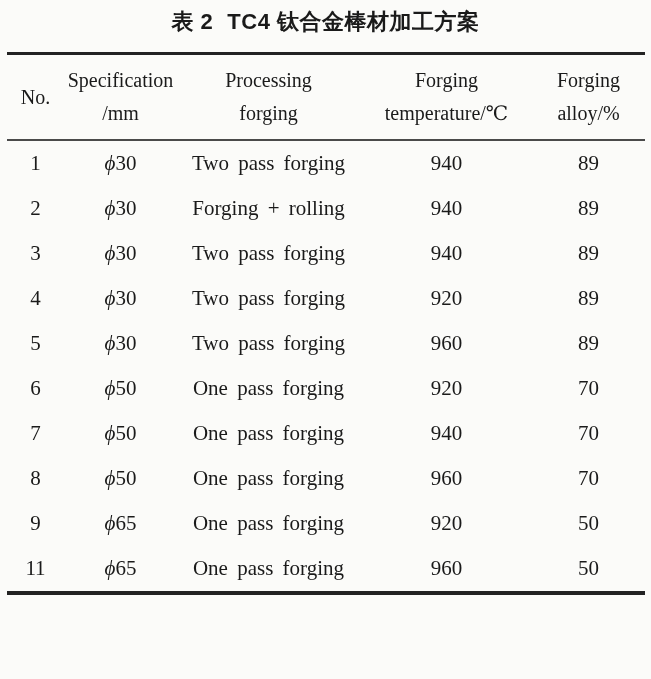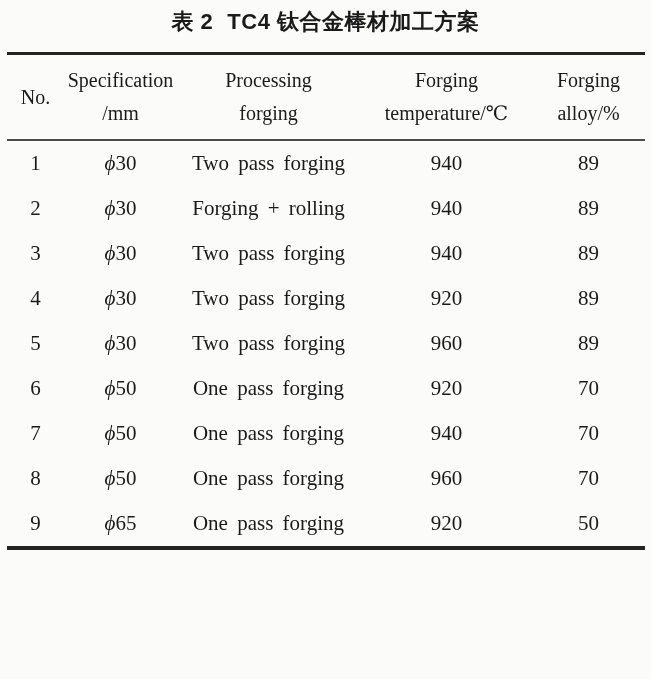--- a/index.html
+++ b/index.html
@@ -170,16 +170,23 @@
         <td class="cell-temp">960</td>
         <td class="cell-degree">70</td>
       </tr>
       <tr>
         <td class="cell-no">9</td>
         <td class="cell-spec">ϕ65</td>
         <td class="cell-method">One pass forging</td>
         <td class="cell-temp">920</td>
         <td class="cell-degree">50</td>
       </tr>
+      <tr>
+        <td class="cell-no">11</td>
+        <td class="cell-spec">ϕ65</td>
+        <td class="cell-method">One pass forging</td>
+        <td class="cell-temp">960</td>
+        <td class="cell-degree">50</td>
+      </tr>
     </tbody>
   </table>
 
 </div>
 
 </body></html>

